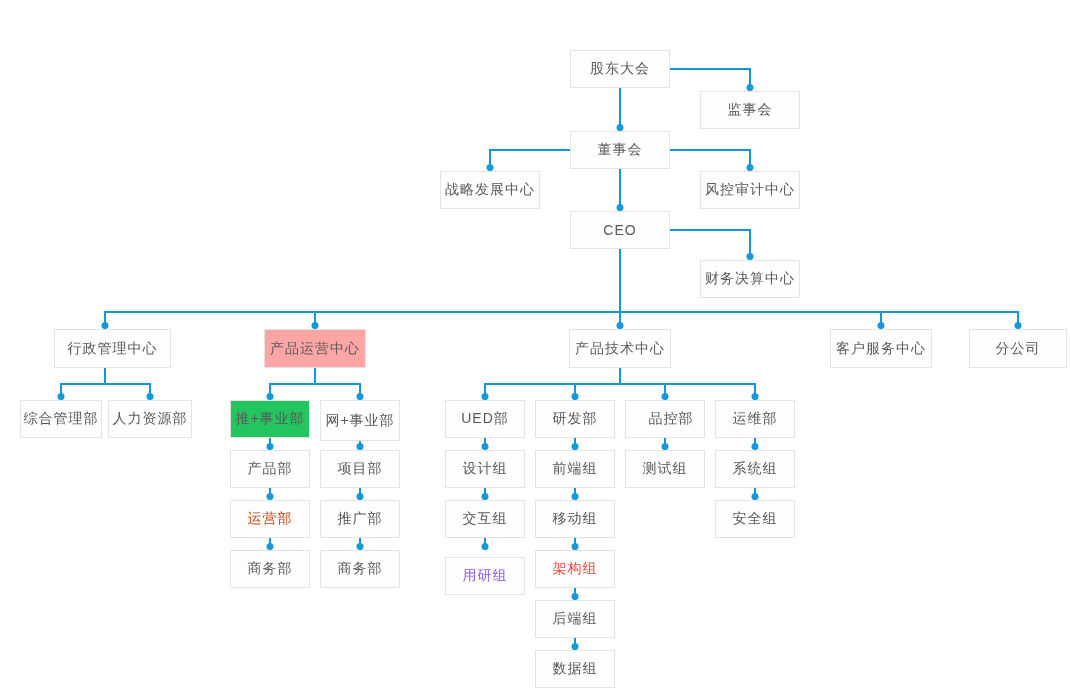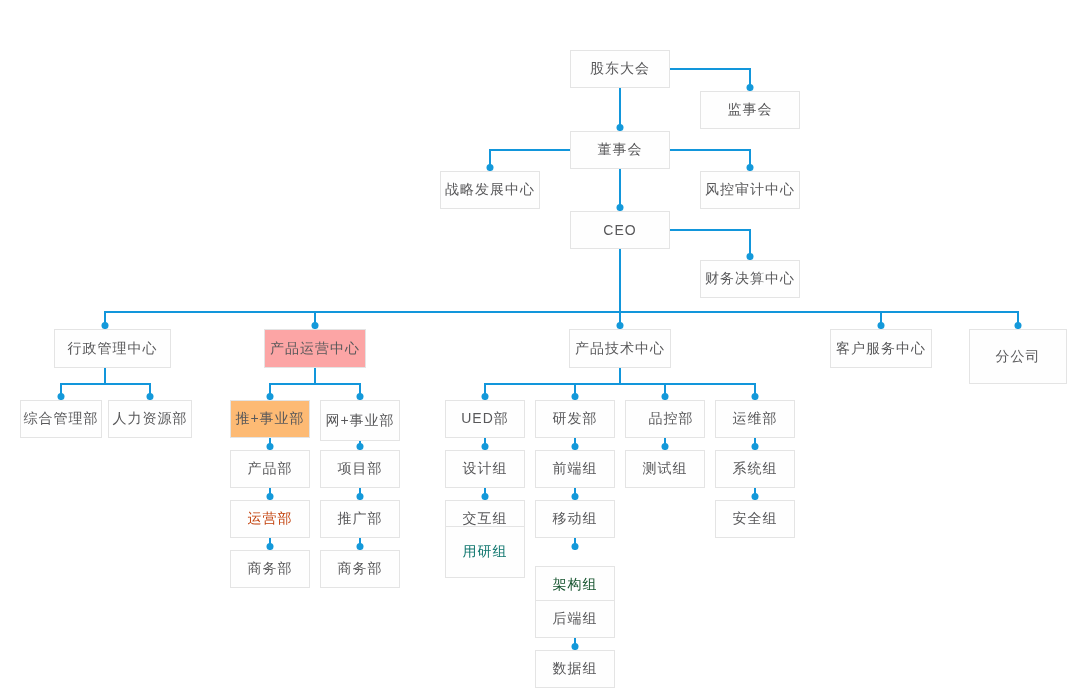--- a/index.html
+++ b/index.html
@@ -114,40 +114,40 @@
       <div class="node" style="left: 700px; top: 91px; width: 100px; height: 38px; background: rgb(254, 254, 254); border-color: rgb(228, 228, 228); color: rgb(88, 88, 90);">监事会</div>
       <div class="node" style="left: 570px; top: 131px; width: 100px; height: 38px; background: rgb(254, 254, 254); border-color: rgb(228, 228, 228); color: rgb(88, 88, 90);">董事会</div>
       <div class="node" style="left: 440px; top: 171px; width: 100px; height: 38px; background: rgb(254, 254, 254); border-color: rgb(228, 228, 228); color: rgb(88, 88, 90);">战略发展中心</div>
       <div class="node" style="left: 700px; top: 171px; width: 100px; height: 38px; background: rgb(254, 254, 254); border-color: rgb(228, 228, 228); color: rgb(88, 88, 90);">风控审计中心</div>
       <div class="node" style="left: 570px; top: 211px; width: 100px; height: 38px; background: rgb(254, 254, 254); border-color: rgb(228, 228, 228); color: rgb(88, 88, 90);">CEO</div>
       <div class="node" style="left: 700px; top: 260px; width: 100px; height: 38px; background: rgb(254, 254, 254); border-color: rgb(228, 228, 228); color: rgb(88, 88, 90);">财务决算中心</div>
       <div class="node" style="left: 54px; top: 329px; width: 117px; height: 39px; background: rgb(254, 254, 254); border-color: rgb(228, 228, 228); color: rgb(88, 88, 90);">行政管理中心</div>
       <div class="node" style="left: 264px; top: 329px; width: 102px; height: 39px; background: #fca5a5; border-color: rgb(228, 228, 228); color: rgb(88, 88, 90);">产品运营中心</div>
       <div class="node" style="left: 569px; top: 329px; width: 102px; height: 39px; background: rgb(254, 254, 254); border-color: rgb(228, 228, 228); color: rgb(88, 88, 90);">产品技术中心</div>
       <div class="node" style="left: 830px; top: 329px; width: 102px; height: 39px; background: rgb(254, 254, 254); border-color: rgb(228, 228, 228); color: rgb(88, 88, 90);">客户服务中心</div>
-      <div class="node" style="left: 969px; top: 329px; width: 98px; height: 55px; background: rgb(254, 254, 254); border-color: rgb(228, 228, 228); color: rgb(88, 88, 90);">分公司</div>
+      <div class="node" style="left: 969px; top: 329px; width: 98px; height: 39px; background: rgb(254, 254, 254); border-color: rgb(228, 228, 228); color: rgb(88, 88, 90);">分公司</div>
       <div class="node" style="left: 20px; top: 400px; width: 82px; height: 38px; background: rgb(254, 254, 254); border-color: rgb(228, 228, 228); color: rgb(88, 88, 90);">综合管理部</div>
       <div class="node" style="left: 108px; top: 400px; width: 84px; height: 38px; background: rgb(254, 254, 254); border-color: rgb(228, 228, 228); color: rgb(88, 88, 90);">人力资源部</div>
-      <div class="node" style="left: 230px; top: 400px; width: 80px; height: 38px; background: #fdba74; border-color: rgb(228, 228, 228); color: rgb(88, 88, 90);">推+事业部</div>
+      <div class="node" style="left: 230px; top: 400px; width: 80px; height: 38px; background: #22c55e; border-color: rgb(228, 228, 228); color: rgb(88, 88, 90);">推+事业部</div>
       <div class="node" style="left: 320px; top: 400px; width: 80px; height: 41px; background: rgb(254, 254, 254); border-color: rgb(228, 228, 228); color: rgb(88, 88, 90);">网+事业部</div>
       <div class="node" style="left: 445px; top: 400px; width: 80px; height: 38px; background: rgb(254, 254, 254); border-color: rgb(228, 228, 228); color: rgb(88, 88, 90);">UED部</div>
       <div class="node" style="left: 535px; top: 400px; width: 80px; height: 38px; background: rgb(254, 254, 254); border-color: rgb(228, 228, 228); color: rgb(88, 88, 90);">研发部</div>
       <div class="node" style="left: 625px; top: 400px; width: 80px; height: 38px; background: rgb(254, 254, 254); border-color: rgb(228, 228, 228); color: rgb(88, 88, 90); padding-left: 12px;">品控部</div>
       <div class="node" style="left: 715px; top: 400px; width: 80px; height: 38px; background: rgb(254, 254, 254); border-color: rgb(228, 228, 228); color: rgb(88, 88, 90);">运维部</div>
       <div class="node" style="left: 230px; top: 450px; width: 80px; height: 38px; background: rgb(254, 254, 254); border-color: rgb(228, 228, 228); color: rgb(88, 88, 90);">产品部</div>
       <div class="node" style="left: 320px; top: 450px; width: 80px; height: 38px; background: rgb(254, 254, 254); border-color: rgb(228, 228, 228); color: rgb(88, 88, 90);">项目部</div>
       <div class="node" style="left: 445px; top: 450px; width: 80px; height: 38px; background: rgb(254, 254, 254); border-color: rgb(228, 228, 228); color: rgb(88, 88, 90);">设计组</div>
       <div class="node" style="left: 535px; top: 450px; width: 80px; height: 38px; background: rgb(254, 254, 254); border-color: rgb(228, 228, 228); color: rgb(88, 88, 90);">前端组</div>
       <div class="node" style="left: 625px; top: 450px; width: 80px; height: 38px; background: rgb(254, 254, 254); border-color: rgb(228, 228, 228); color: rgb(88, 88, 90);">测试组</div>
       <div class="node" style="left: 715px; top: 450px; width: 80px; height: 38px; background: rgb(254, 254, 254); border-color: rgb(228, 228, 228); color: rgb(88, 88, 90);">系统组</div>
       <div class="node" style="left: 230px; top: 500px; width: 80px; height: 38px; background: rgb(254, 254, 254); border-color: rgb(228, 228, 228); color: #c2410c;">运营部</div>
       <div class="node" style="left: 320px; top: 500px; width: 80px; height: 38px; background: rgb(254, 254, 254); border-color: rgb(228, 228, 228); color: rgb(88, 88, 90);">推广部</div>
       <div class="node" style="left: 445px; top: 500px; width: 80px; height: 38px; background: rgb(254, 254, 254); border-color: rgb(228, 228, 228); color: rgb(88, 88, 90);">交互组</div>
       <div class="node" style="left: 535px; top: 500px; width: 80px; height: 38px; background: rgb(254, 254, 254); border-color: rgb(228, 228, 228); color: rgb(88, 88, 90);">移动组</div>
       <div class="node" style="left: 715px; top: 500px; width: 80px; height: 38px; background: rgb(254, 254, 254); border-color: rgb(228, 228, 228); color: rgb(88, 88, 90);">安全组</div>
       <div class="node" style="left: 230px; top: 550px; width: 80px; height: 38px; background: rgb(254, 254, 254); border-color: rgb(228, 228, 228); color: rgb(88, 88, 90);">商务部</div>
       <div class="node" style="left: 320px; top: 550px; width: 80px; height: 38px; background: rgb(254, 254, 254); border-color: rgb(228, 228, 228); color: rgb(88, 88, 90);">商务部</div>
-      <div class="node" style="left: 445px; top: 526px; width: 80px; height: 52px; background: rgb(254, 254, 254); border-color: rgb(228, 228, 228); color: #0f766e;">用研组</div>
-      <div class="node" style="left: 535px; top: 550px; width: 80px; height: 38px; background: rgb(254, 254, 254); border-color: rgb(228, 228, 228); color: #14532d; margin-top: 16px;">架构组</div>
+      <div class="node" style="left: 445px; top: 557px; width: 80px; height: 38px; background: rgb(254, 254, 254); border-color: rgb(228, 228, 228); color: #8b5cf6;">用研组</div>
+      <div class="node" style="left: 535px; top: 550px; width: 80px; height: 38px; background: rgb(254, 254, 254); border-color: rgb(228, 228, 228); color: #ef4444;">架构组</div>
       <div class="node" style="left: 535px; top: 600px; width: 80px; height: 38px; background: rgb(254, 254, 254); border-color: rgb(228, 228, 228); color: rgb(88, 88, 90);">后端组</div>
       <div class="node" style="left: 535px; top: 650px; width: 80px; height: 38px; background: rgb(254, 254, 254); border-color: rgb(228, 228, 228); color: rgb(88, 88, 90);">数据组</div>
     </div>
 </div>
 
 </body></html>

